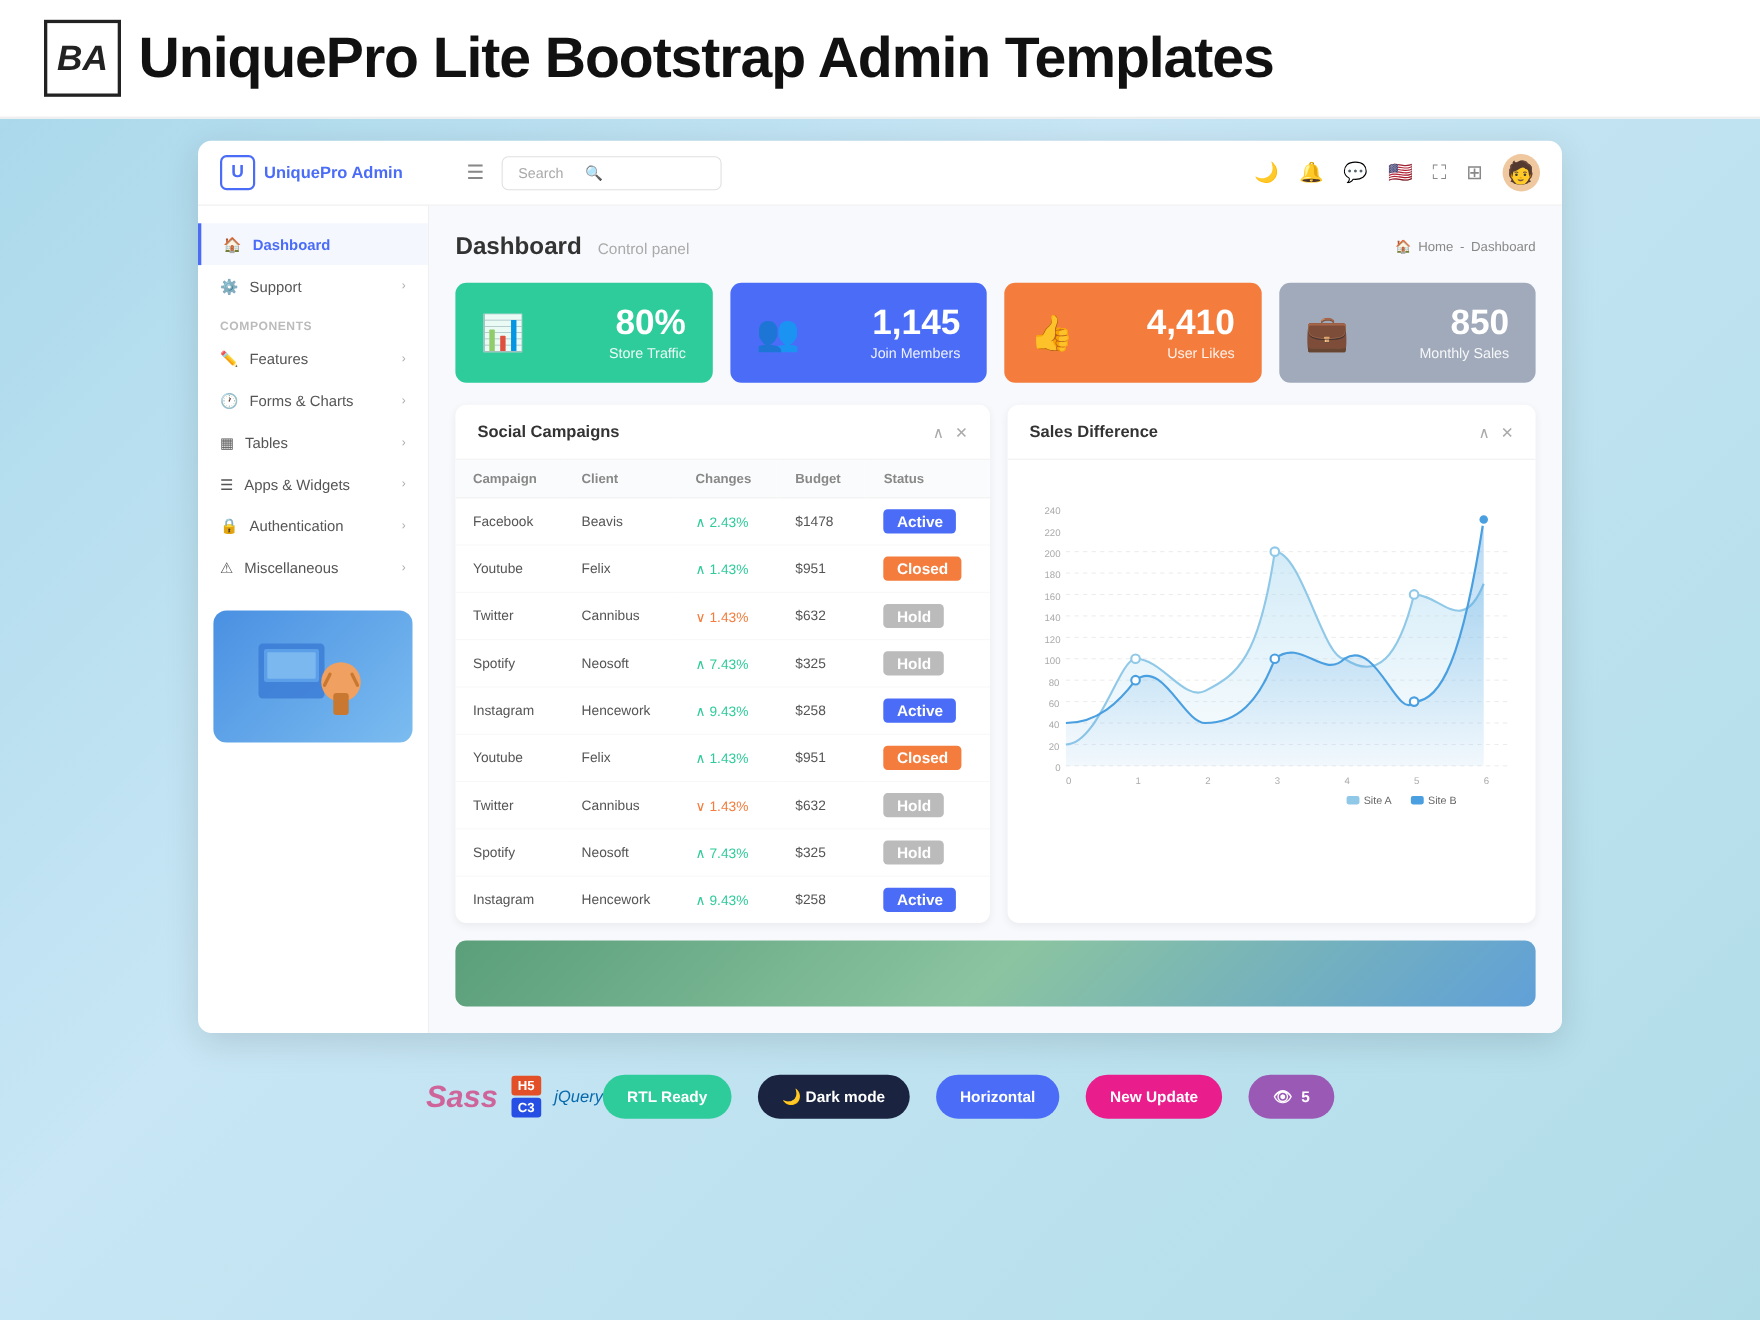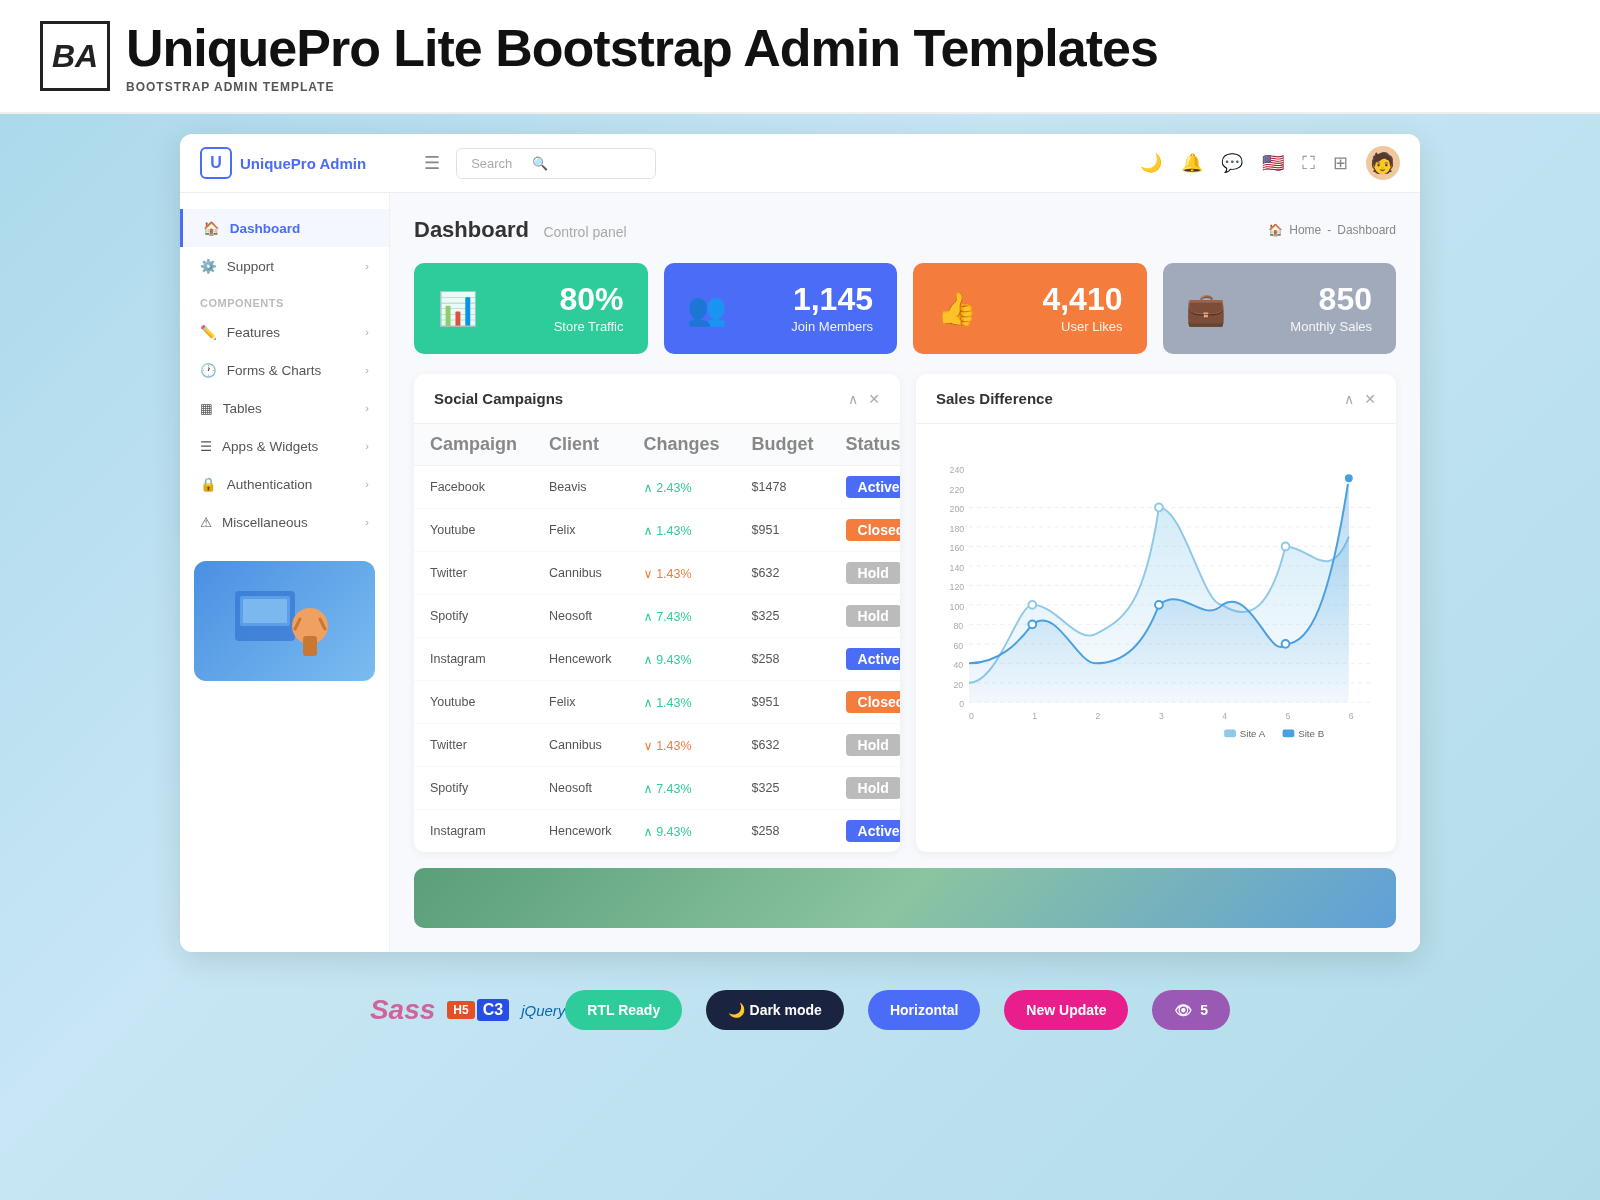--- a/index.html
+++ b/index.html
@@ -201,21 +201,21 @@
       font-size: 15px; font-weight: 600; color: #333;
     }
     .card-controls { display: flex; gap: 10px; color: #aaa; font-size: 14px; }
     .card-body { padding: 0; }
 
     
     .data-table { width: 100%; border-collapse: collapse; }
     .data-table th {
       padding: 10px 16px;
       text-align: left;
-      font-size: 18px; font-weight: 600; color: #888;
+      font-size: 12px; font-weight: 600; color: #888;
       border-bottom: 1px solid #f0f0f0;
       background: #fafbfc;
     }
     .data-table td {
       padding: 10px 16px;
       font-size: 12.5px; color: #555;
       border-bottom: 1px solid #f8f8f8;
     }
     .data-table tr:last-child td { border-bottom: none; }
     .change-up { color: #2ecc9a; }
@@ -268,21 +268,20 @@
   </style>
 </head>
 <body>
 
 <div class="top-banner">
   <div class="banner-logo">
     <span>BA</span>
   </div>
   <div>
     <div class="banner-title">UniquePro Lite Bootstrap Admin Templates</div>
-    <div class="bootstrap-label">BOOTSTRAP ADMIN TEMPLATE</div>
   </div>
 </div>
 
 <div class="main-wrapper">
   <div class="admin-panel">
 
     <div class="top-nav">
       <div class="brand-area">
         <div class="brand-icon">U</div>
         <span>UniquePro Admin</span>
@@ -578,23 +577,23 @@
         </div>
 
         <div class="bottom-strip"></div>
       </div>
     </div>
   </div>
 
   <div class="bottom-bar">
     <div class="tech-logos">
       <span class="tech-sass">Sass</span>
-      <div style="display:flex;flex-direction:row;gap:2px;align-items:center">
+      <div style="display:flex;flex-direction:column;gap:2px;align-items:center">
         <span style="background:#e34f26;color:white;padding:2px 6px;border-radius:3px;font-size:12px;font-weight:700">H5</span>
-        <span style="background:#264de4;color:white;padding:2px 6px;border-radius:3px;font-size:16px;font-weight:700">C3</span>
+        <span style="background:#264de4;color:white;padding:2px 6px;border-radius:3px;font-size:12px;font-weight:700">C3</span>
       </div>
       <span class="tech-jquery">jQuery</span>
     </div>
     <div class="badges-row">
       <div class="bottom-badge bb-teal">RTL Ready</div>
       <div class="bottom-badge bb-dark">🌙 Dark mode</div>
       <div class="bottom-badge bb-blue">Horizontal</div>
       <div class="bottom-badge bb-pink">New Update</div>
       <div class="bottom-badge bb-purple">
         <span>👁</span>

